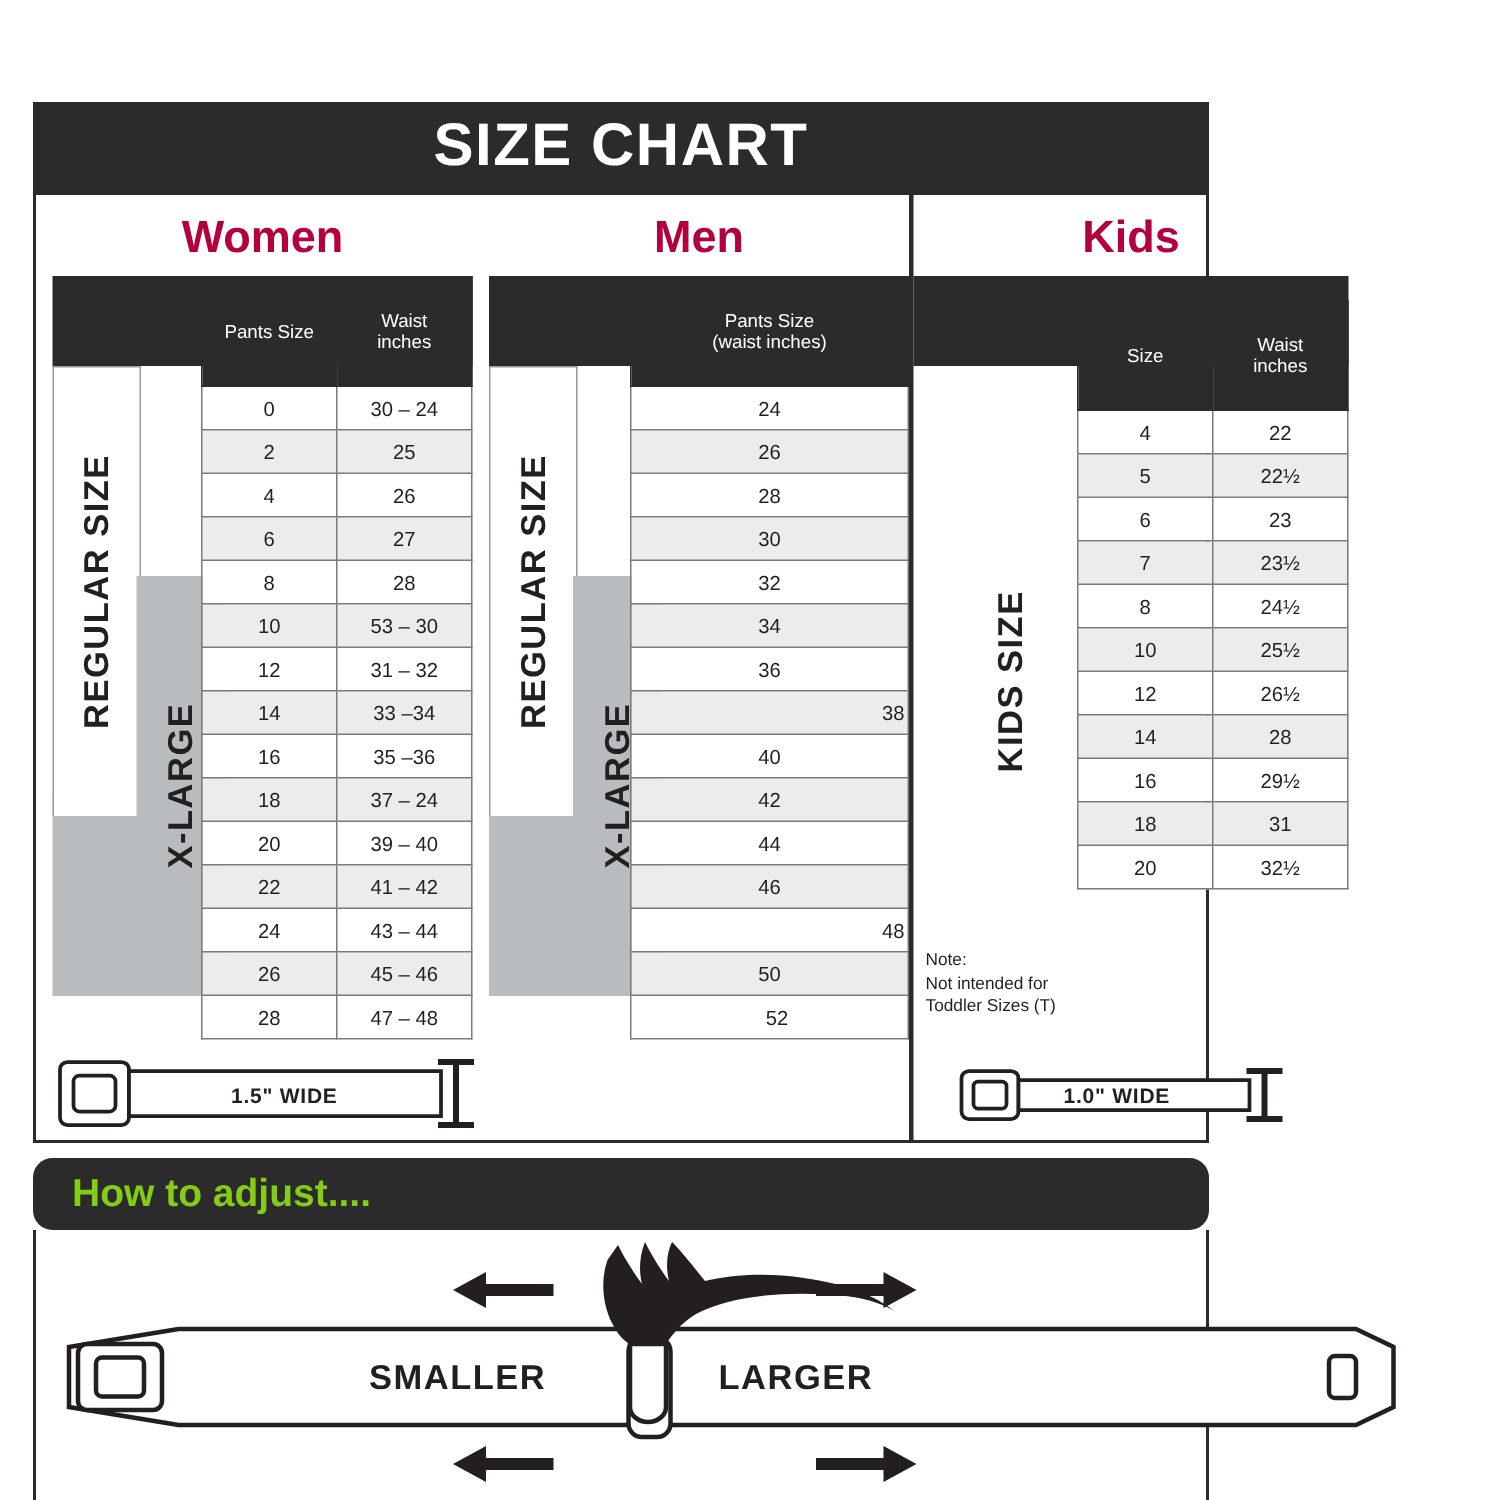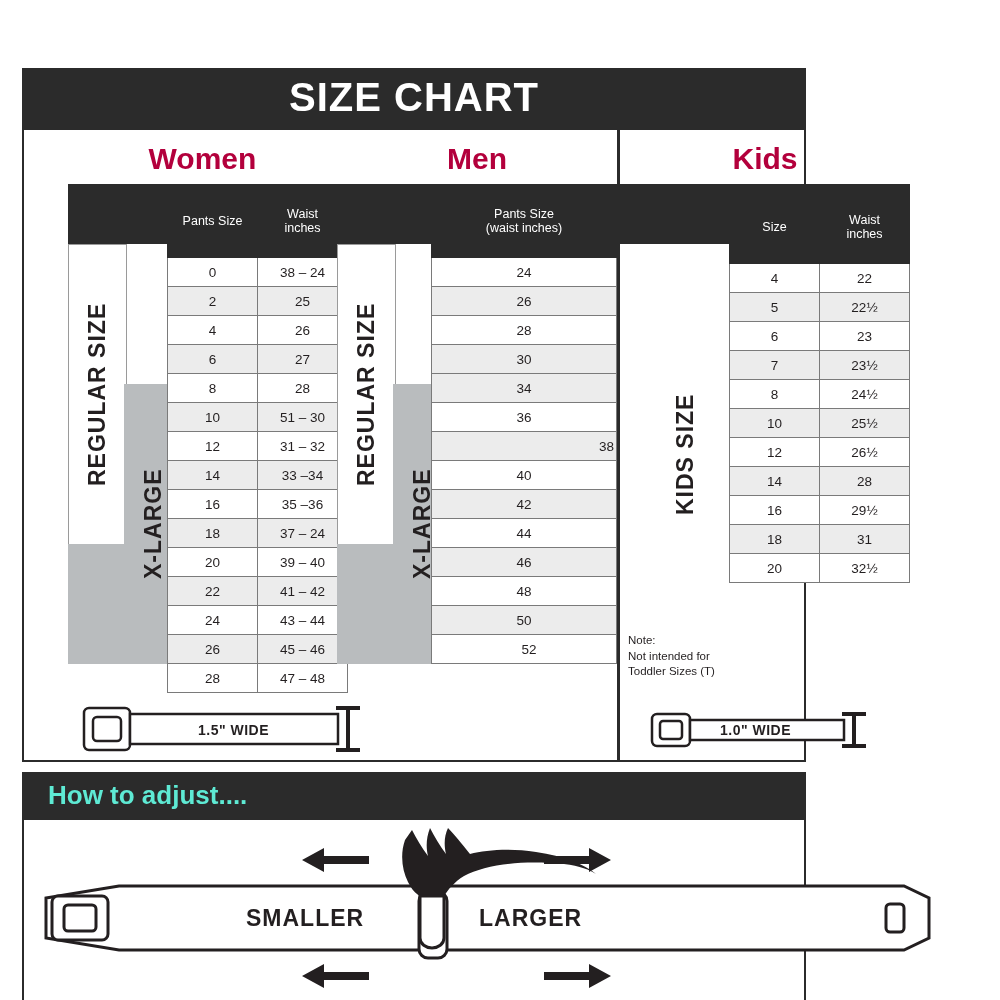--- a/index.html
+++ b/index.html
@@ -46,21 +46,21 @@
     border-right: 2px solid #2b2b2b;
     border-bottom: 2px solid #2b2b2b;
     height: 632px;
     box-sizing: border-box;
   }
   .col {
     position: relative;
     box-sizing: border-box;
     padding-top: 8px;
   }
-  .col-women { width: 313px; padding-left: 44px; }
+  .col-women { width: 313px; }
   .col-men   { width: 313px; border-left: 0; }
   .col-kids  { width: 330px; border-left: 3px solid #2b2b2b; }
 
   .col-head {
     text-align: center;
     color: #b3003c;
     font-size: 30px;
     font-weight: bold;
     margin: 4px 0 8px 0;
     font-family: "Liberation Sans", sans-serif;
@@ -164,21 +164,21 @@
     left: 0; top: 0;
     width: 290px; height: 60px;
     background: #2b2b2b;
   }
   .kids-block .vbar.kids {
     left: 10px; top: 60px; width: 110px; height: 420px;
     background: #ffffff;
   }
   .kids-block .tbl {
     position: absolute;
-    top: 6px; right: 0;
+    top: 16px; right: 0;
   }
   .kids-note {
     position: absolute;
     left: 8px;
     bottom: 4px;
     font-size: 11.5px;
     font-weight: normal;
     line-height: 1.35;
     text-align: left;
   }
@@ -191,23 +191,24 @@
   }
   .belt-label {
     font-size: 14px;
     font-weight: bold;
     letter-spacing: .5px;
   }
 
   
   .adjust-bar {
     background: #2b2b2b;
-    color: #5eead4;
+    color: #84cc16;
     padding: 10px 0 12px 26px;
     margin-top: 10px;
+    border-radius: 13px;
   }
   .adjust-bar .adjust-text {
     font-size: 26px;
     font-weight: bold;
     line-height: 1;
   }
   .adjust-body {
     position: relative;
     border-left: 2px solid #2b2b2b;
     border-right: 2px solid #2b2b2b;
@@ -248,41 +249,41 @@
           <table class="sizes">
             <thead>
               <tr>
                 <th style="width:85px;height:60px;">Pants Size</th>
                 <th style="width:85px;height:60px;">Waist<br>inches</th>
               </tr>
             </thead>
             <tbody>
                 <tr>
                   <td style="width: 85px;">0</td>
-                  <td style="width: 85px;">38 – 24</td>
+                  <td style="width: 85px;">30 – 24</td>
                 </tr>
                 <tr class="alt">
                   <td style="width: 85px;">2</td>
                   <td style="width: 85px;">25</td>
                 </tr>
                 <tr>
                   <td style="width: 85px;">4</td>
                   <td style="width: 85px;">26</td>
                 </tr>
                 <tr class="alt">
                   <td style="width: 85px;">6</td>
                   <td style="width: 85px;">27</td>
                 </tr>
                 <tr>
                   <td style="width: 85px;">8</td>
                   <td style="width: 85px;">28</td>
                 </tr>
                 <tr class="alt">
                   <td style="width: 85px;">10</td>
-                  <td style="width: 85px;">51 – 30</td>
+                  <td style="width: 85px;">53 – 30</td>
                 </tr>
                 <tr>
                   <td style="width: 85px;">12</td>
                   <td style="width: 85px;">31 – 32</td>
                 </tr>
                 <tr class="alt">
                   <td style="width: 85px;">14</td>
                   <td style="width: 85px;">33 –34</td>
                 </tr>
                 <tr>
@@ -356,20 +357,23 @@
                 </tr>
                 <tr class="alt">
                   <td style="width: 170px;">26</td>
                 </tr>
                 <tr>
                   <td style="width: 170px;">28</td>
                 </tr>
                 <tr class="alt">
                   <td style="width: 170px;">30</td>
                 </tr>
+                <tr>
+                  <td style="width: 170px;">32</td>
+                </tr>
                 <tr class="alt">
                   <td style="width: 170px;">34</td>
                 </tr>
                 <tr>
                   <td style="width: 170px;">36</td>
                 </tr>
                 <tr class="alt">
                   <td style="width: 170px; text-align: right;">38</td>
                 </tr>
                 <tr>
@@ -378,21 +382,21 @@
                 <tr class="alt">
                   <td style="width: 170px;">42</td>
                 </tr>
                 <tr>
                   <td style="width: 170px;">44</td>
                 </tr>
                 <tr class="alt">
                   <td style="width: 170px;">46</td>
                 </tr>
                 <tr>
-                  <td style="width: 170px;">48</td>
+                  <td style="width: 170px; text-align: right;">48</td>
                 </tr>
                 <tr class="alt">
                   <td style="width: 170px;">50</td>
                 </tr>
                 <tr>
                   <td style="width: 170px; padding-left: 12px;">52</td>
                 </tr>
               </tbody>
           </table>
         </div>

